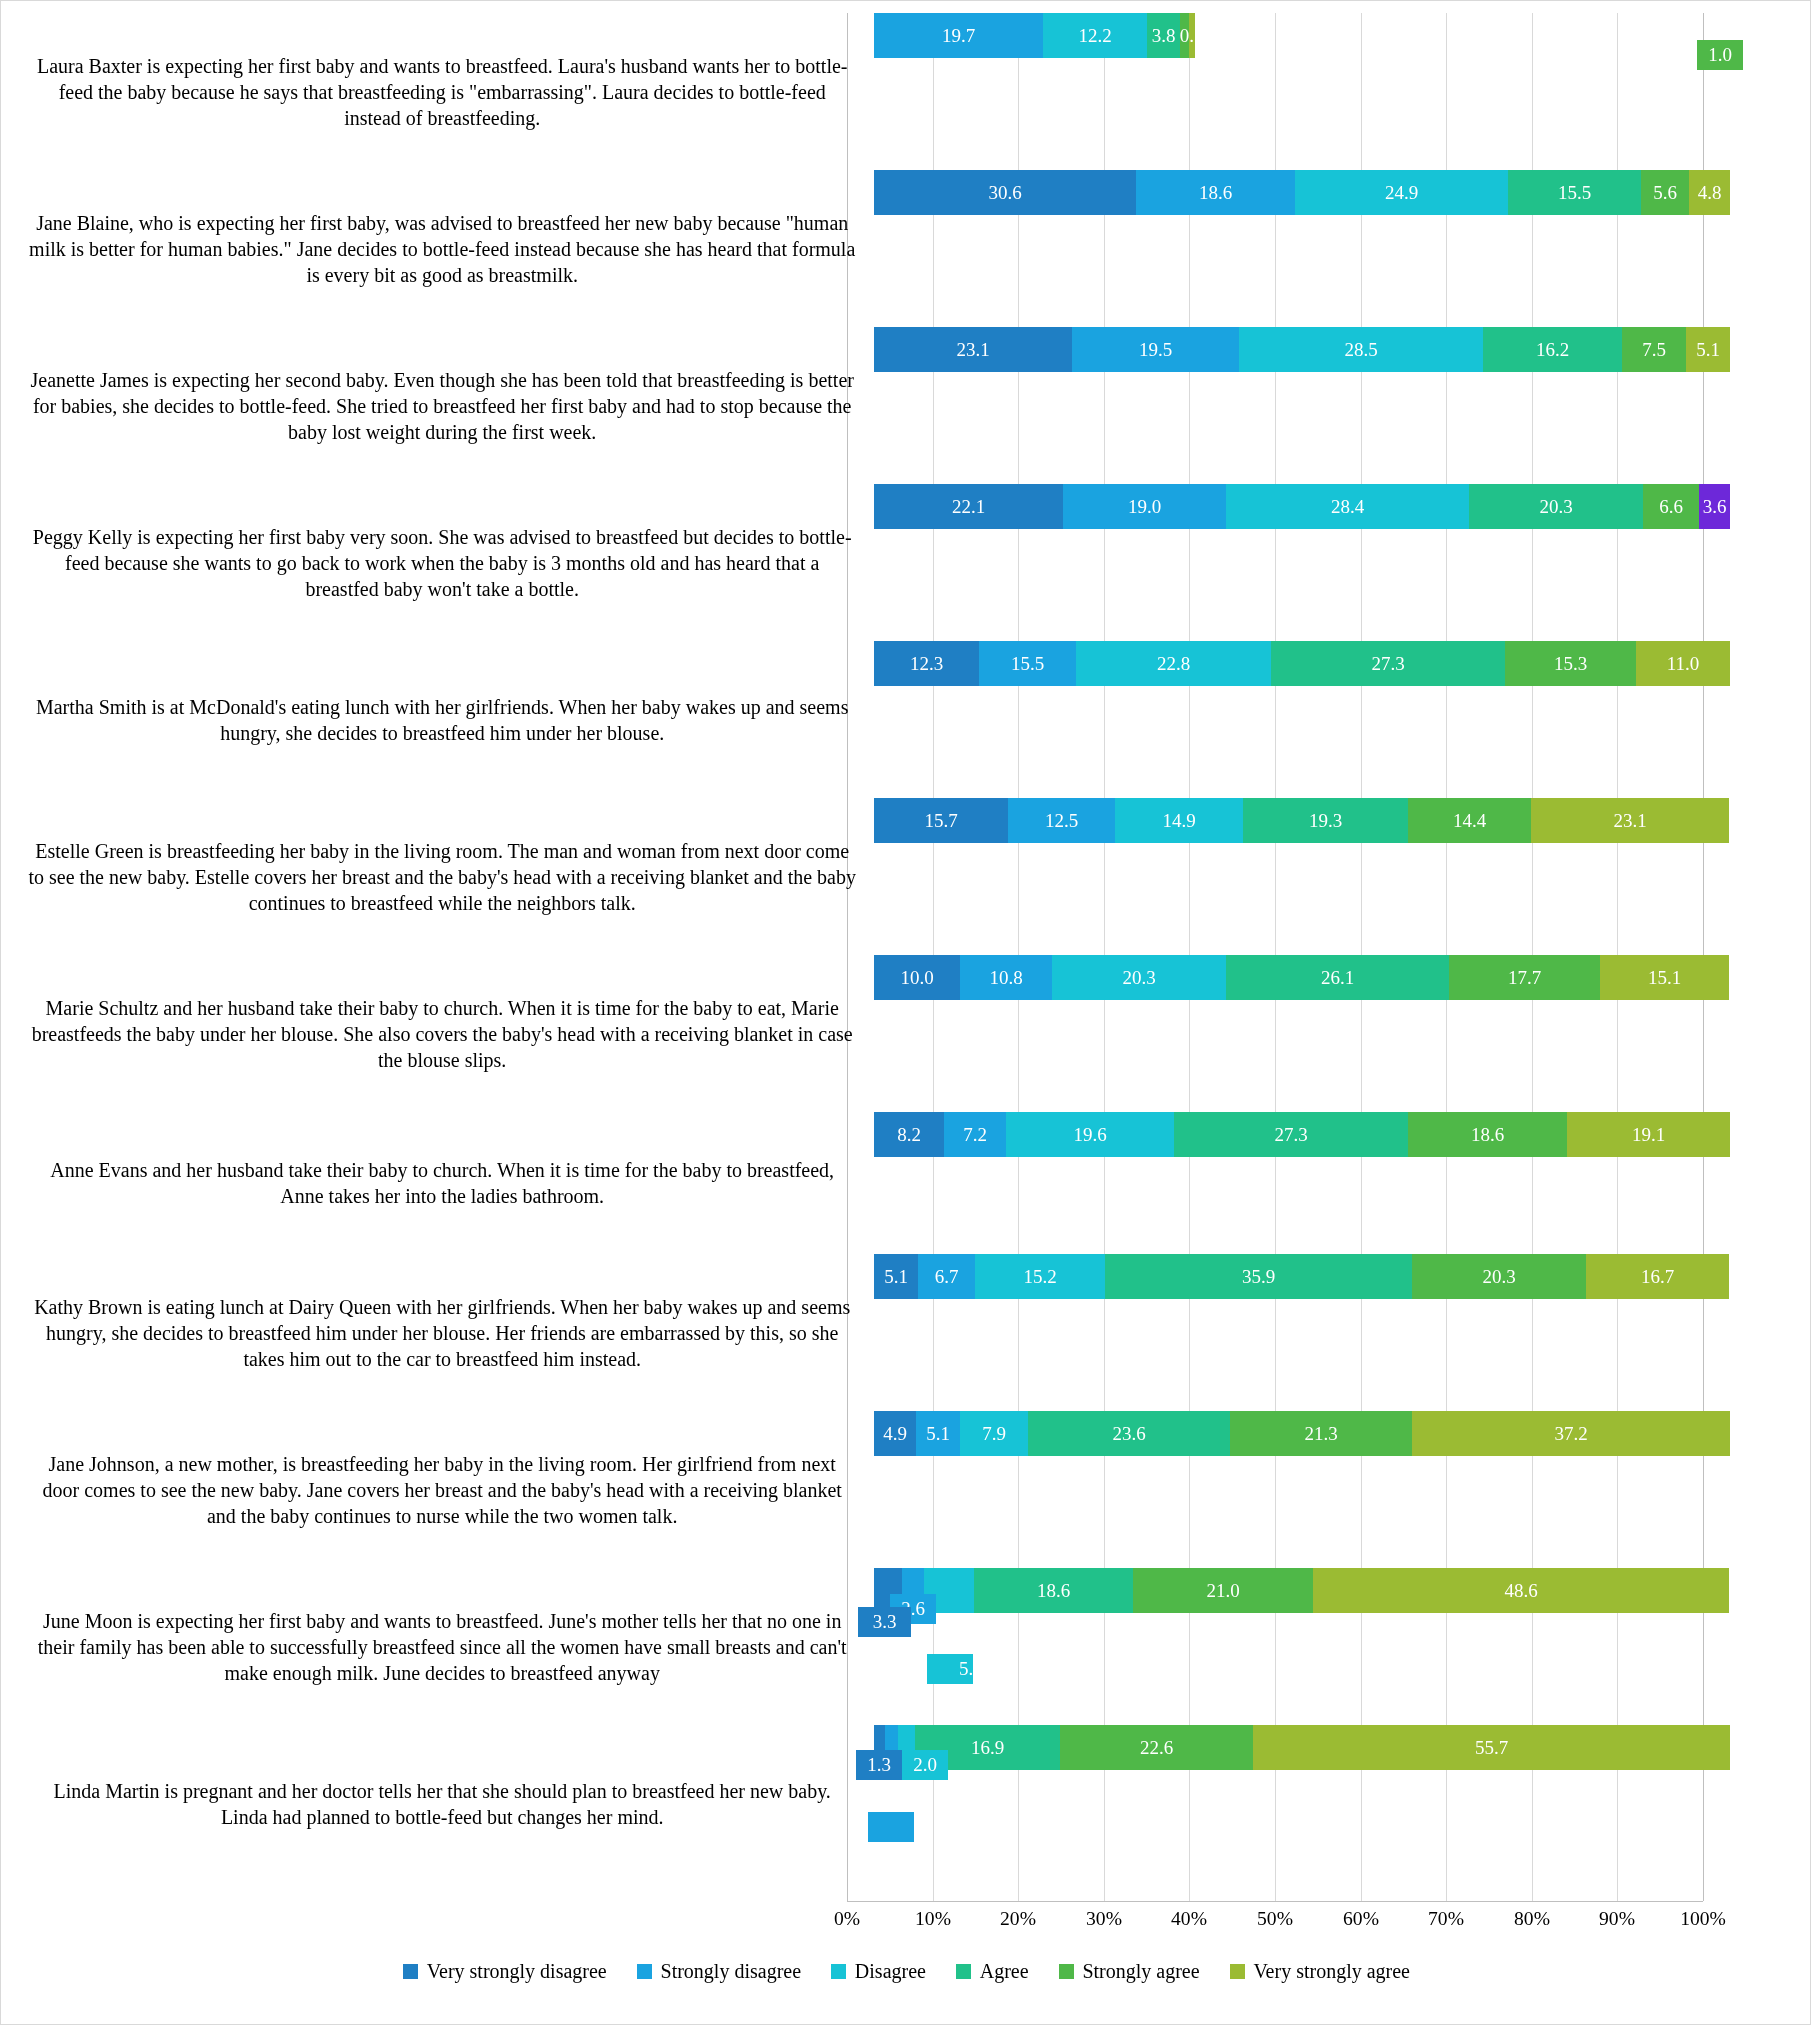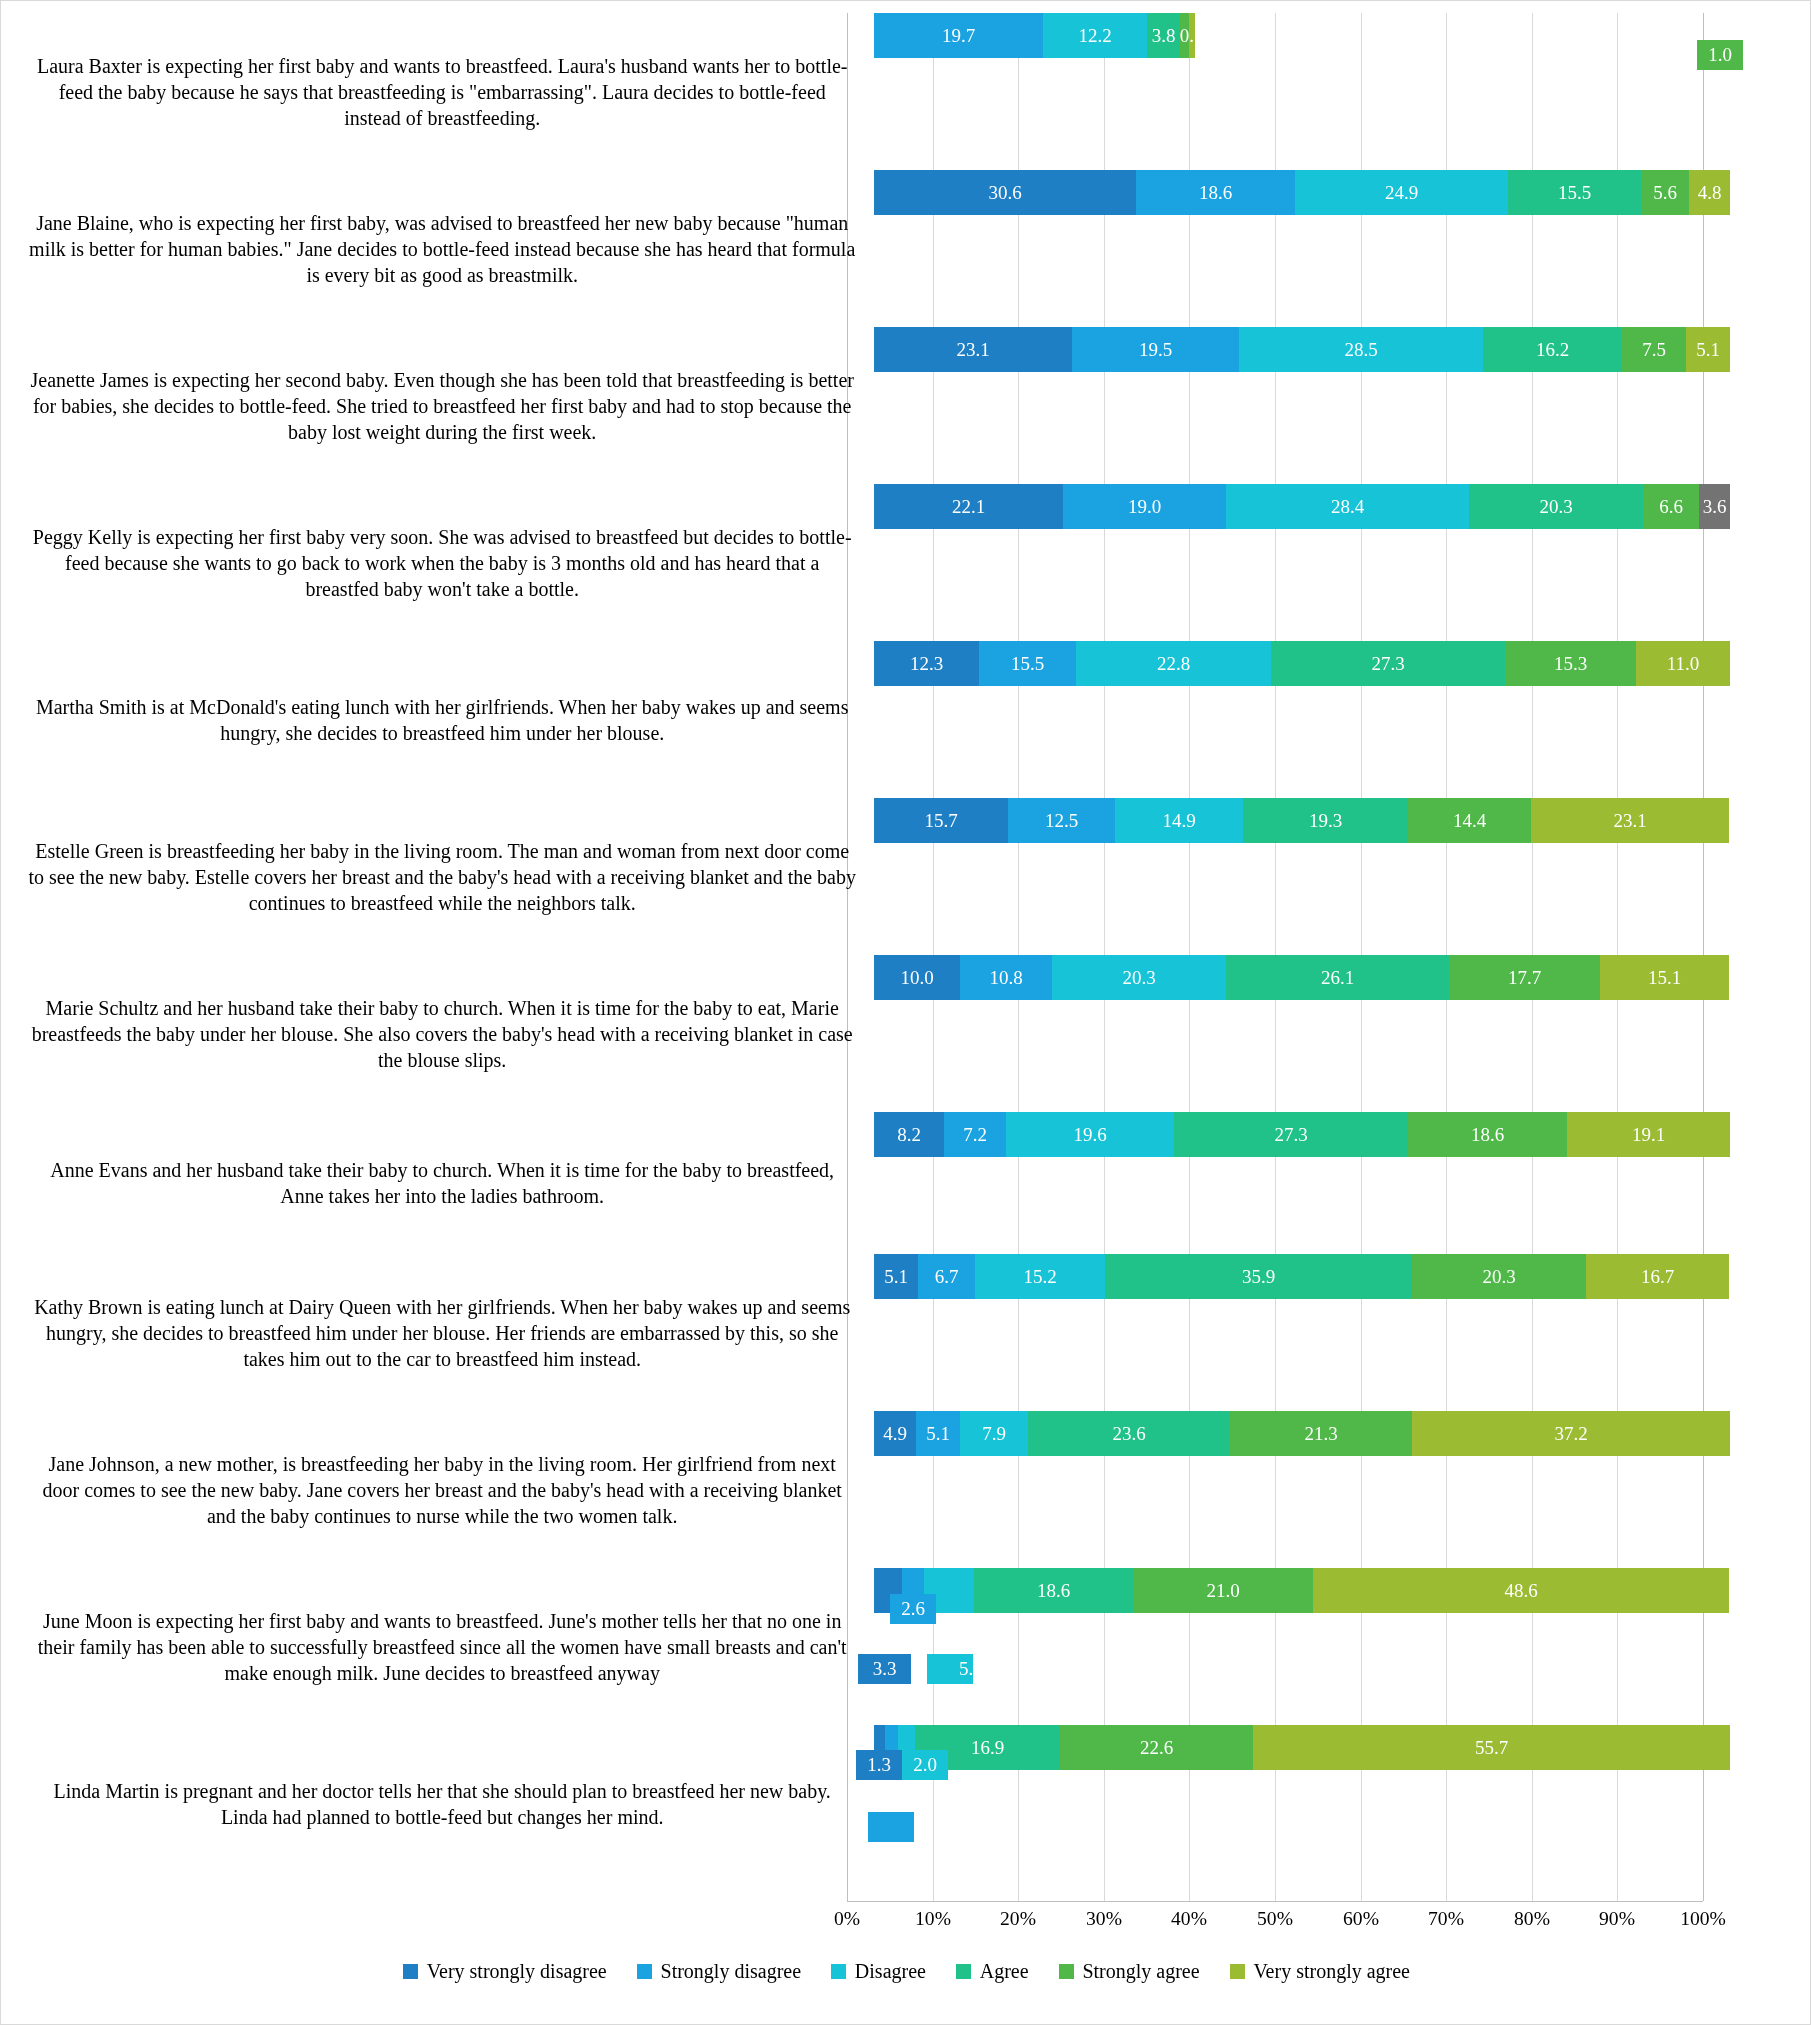--- a/index.html
+++ b/index.html
@@ -248,21 +248,21 @@
               </div>
               <div class="seg" style="width: 243px; background: rgb(23, 195, 214);">
                 <span>28.4</span>
               </div>
               <div class="seg" style="width: 174px; background: rgb(33, 193, 138);">
                 <span>20.3</span>
               </div>
               <div class="seg" style="width: 56px; background: rgb(79, 184, 72);">
                 <span>6.6</span>
               </div>
-              <div class="seg" style="width: 31px; background: #737373;">
+              <div class="seg" style="width: 31px; background: #6d28d9;">
                 <span>3.6</span>
               </div>
             </div>
           </div>
         </div>
         <div class="row" style="height: 157px;">
           <div class="label-cell">Martha Smith is at McDonald's eating lunch with her girlfriends. When her baby wakes up and seems hungry, she decides to breastfeed him under her blouse.</div>
           <div class="bar-cell">
             <div class="bar">
               <div class="seg" style="width: 105px; background: rgb(31, 127, 196);">
@@ -492,21 +492,21 @@
           <span>Very strongly agree</span>
         </div>
       </div>
   </div>
 <div style="position: absolute; left: 1696px; top: 39px; width: 46px; height: 30px; background: rgb(79, 184, 72); z-index: 3;">
       <span style="display: block; text-align: center; color: rgb(255, 255, 255); font-size: 19px; line-height: 30px;">1.0</span>
     </div>
     <div style="position: absolute; left: 889px; top: 1593px; width: 46px; height: 30px; background: rgb(26, 163, 224); z-index: 3;">
       <span style="display: block; text-align: center; color: rgb(255, 255, 255); font-size: 19px; line-height: 30px;">2.6</span>
     </div>
-    <div style="position: absolute; left: 857px; top: 1653px; width: 53px; height: 30px; background: rgb(31, 127, 196); z-index: 3;">
+    <div style="position: absolute; left: 857px; top: 1606px; width: 53px; height: 30px; background: rgb(31, 127, 196); z-index: 3;">
       <span style="display: block; text-align: center; color: rgb(255, 255, 255); font-size: 19px; line-height: 30px;">3.3</span>
     </div>
     <div style="position: absolute; left: 926px; top: 1653px; width: 46px; height: 30px; background: rgb(23, 195, 214); z-index: 3;">
       <span style="display: block; text-align: center; color: rgb(255, 255, 255); font-size: 19px; line-height: 30px; padding-left: 32px;">5.9</span>
     </div>
     <div style="position: absolute; left: 855px; top: 1749px; width: 46px; height: 30px; background: rgb(31, 127, 196); z-index: 3;">
       <span style="display: block; text-align: center; color: rgb(255, 255, 255); font-size: 19px; line-height: 30px;">1.3</span>
     </div>
     <div style="position: absolute; left: 867px; top: 1811px; width: 46px; height: 30px; background: rgb(26, 163, 224); z-index: 3;">
       <span style="display: block; text-align: center; color: rgb(255, 255, 255); font-size: 19px; line-height: 30px; margin-top: 47px;">1.5</span>

